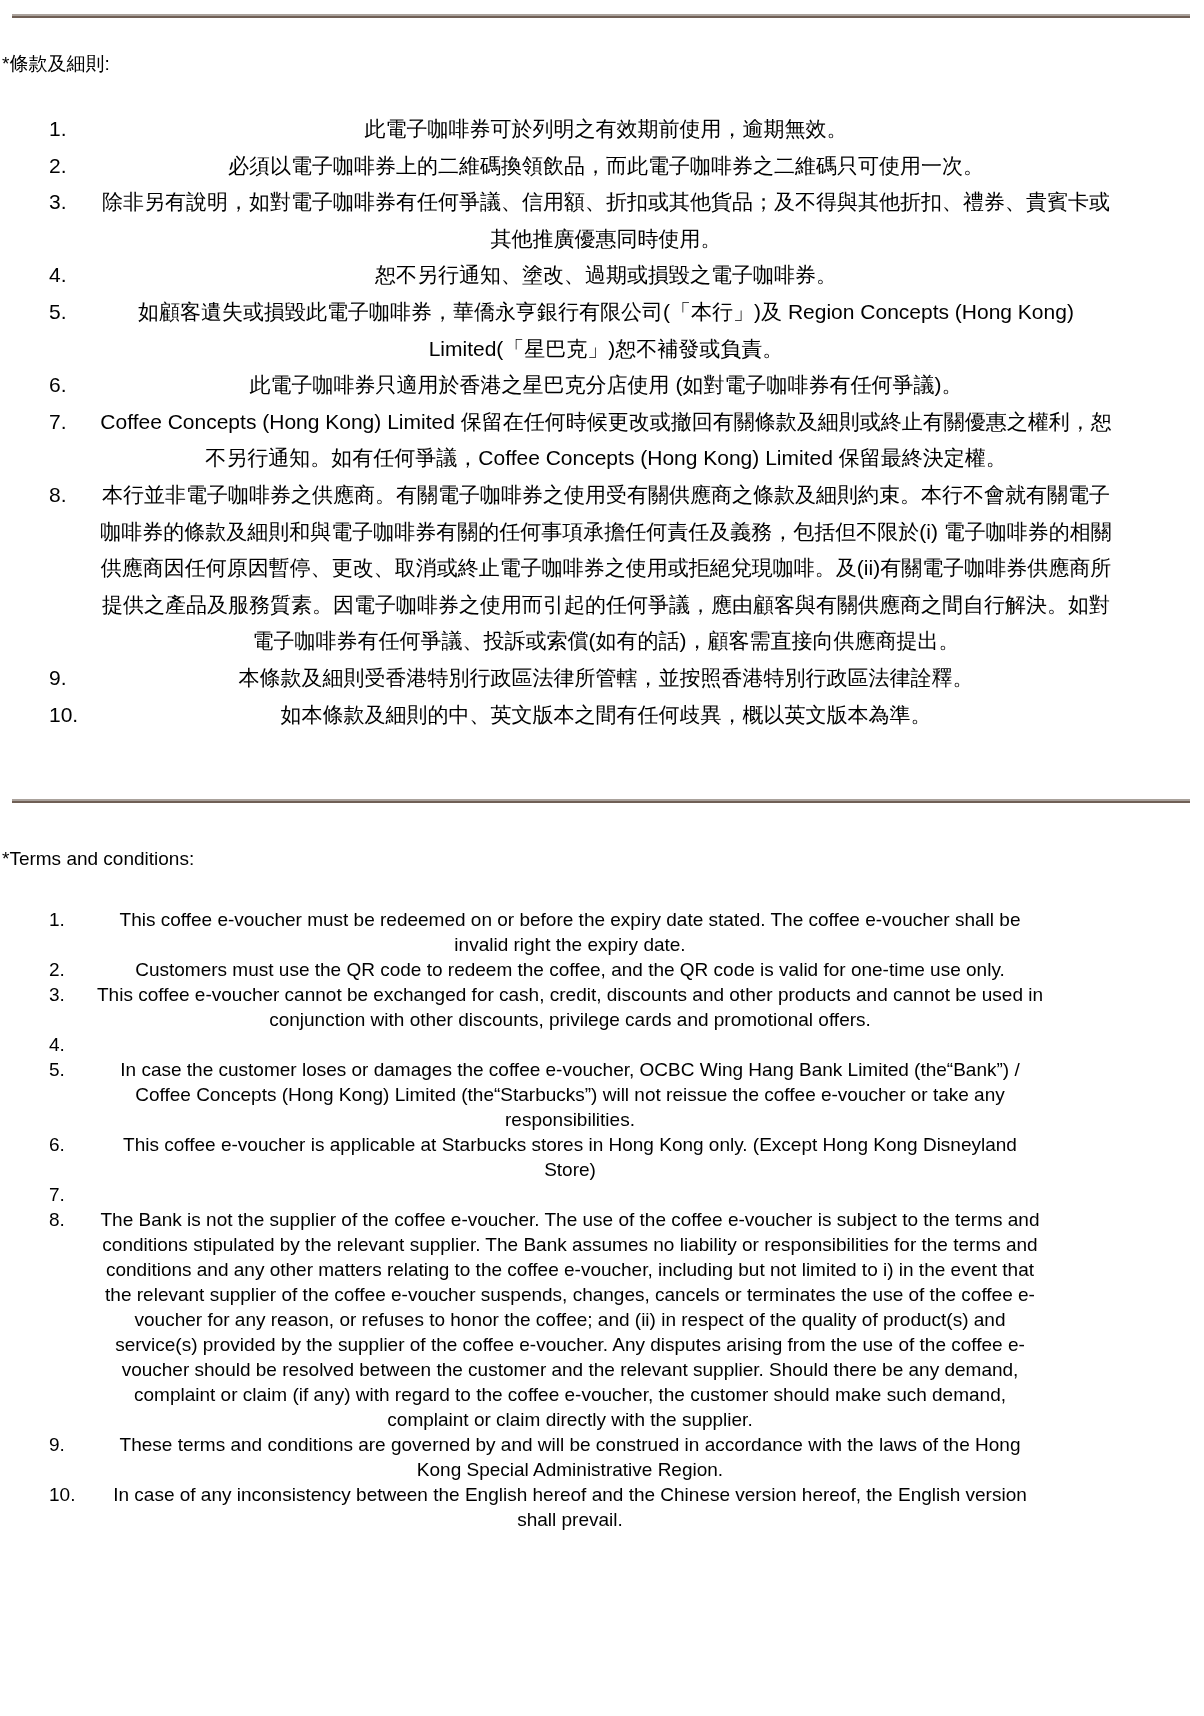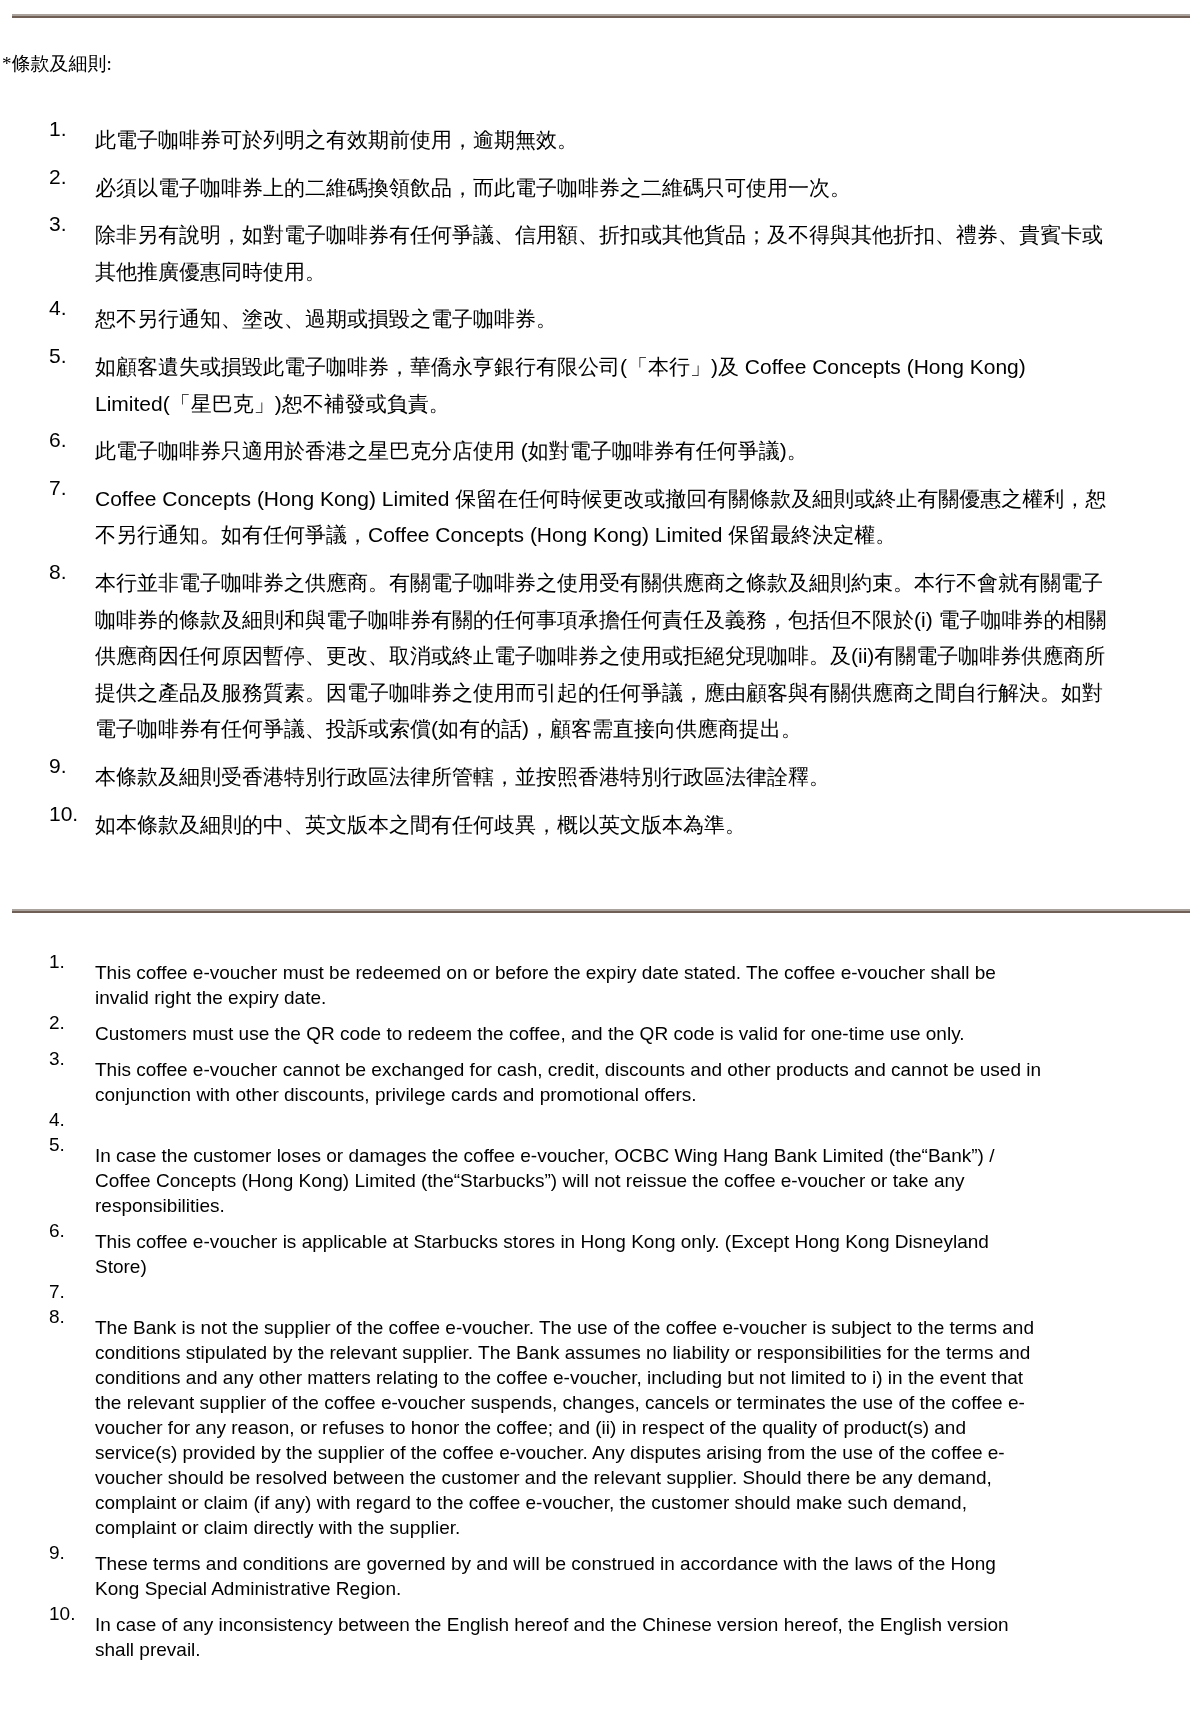--- a/index.html
+++ b/index.html
@@ -10,34 +10,34 @@
     overflow:hidden; position:relative;
   }
   .rule {
     height:4px; margin-left:12px; margin-right:14px;
     background:linear-gradient(to bottom, #aaa29c 0%, #aaa29c 45%, #6f5f55 45%, #6f5f55 100%);
   }
   .rule-top { margin-top:14px; }
   .rule-mid { margin-top:66px; }
   .heading {
     margin:34px 0 0 2px;
-    font-size:19px; font-weight:normal; line-height:24px;font-family:Liberation Serif, serif;
+    font-size:19px; font-weight:normal; line-height:24px;
   }
   .heading-en { margin-top:44px; }
   .tlist { margin:0; padding:0; }
   .list-zh { margin-top:35px; font-size:21px; line-height:36.6px; }
   .list-en { margin-top:36px; font-size:19px; line-height:25px; }
   .row {
     display:grid; grid-template-columns:46px 1fr;
     padding-left:49px;
   }
   .list-zh .row { padding-right:87px; }
   .list-en .row { padding-right:159px; }
   .num { text-align:left; }
-  .txt { text-align:left; word-wrap:break-word;margin-top:11px; }
+  .txt { text-align:center; word-wrap:break-word; }
 </style>
 </head>
 <body>
 
 <div>
 
   <div class="rule rule-top"></div>
 
   <div class="heading">*條款及細則:</div>
 
@@ -53,21 +53,21 @@
     <div class="row">
         <span class="num">3.</span>
         <span class="txt">除非另有說明，如對電子咖啡券有任何爭議、信用額、折扣或其他貨品；及不得與其他折扣、禮券、貴賓卡或其他推廣優惠同時使用。</span>
       </div>
     <div class="row">
         <span class="num">4.</span>
         <span class="txt">恕不另行通知、塗改、過期或損毀之電子咖啡券。</span>
       </div>
     <div class="row">
         <span class="num">5.</span>
-        <span class="txt">如顧客遺失或損毀此電子咖啡券，華僑永亨銀行有限公司(「本行」)及 Coffee Concepts (Hong Kong) Limited(「星巴克」)恕不補發或負責。</span>
+        <span class="txt">如顧客遺失或損毀此電子咖啡券，華僑永亨銀行有限公司(「本行」)及 Region Concepts (Hong Kong) Limited(「星巴克」)恕不補發或負責。</span>
       </div>
     <div class="row">
         <span class="num">6.</span>
         <span class="txt">此電子咖啡券只適用於香港之星巴克分店使用 (如對電子咖啡券有任何爭議)。</span>
       </div>
     <div class="row">
         <span class="num">7.</span>
         <span class="txt">Coffee Concepts (Hong Kong) Limited 保留在任何時候更改或撤回有關條款及細則或終止有關優惠之權利，恕不另行通知。如有任何爭議，Coffee Concepts (Hong Kong) Limited 保留最終決定權。</span>
       </div>
     <div class="row">
@@ -79,20 +79,21 @@
         <span class="txt">本條款及細則受香港特別行政區法律所管轄，並按照香港特別行政區法律詮釋。</span>
       </div>
     <div class="row">
         <span class="num">10.</span>
         <span class="txt">如本條款及細則的中、英文版本之間有任何歧異，概以英文版本為準。</span>
       </div>
   </div>
 
   <div class="rule rule-mid"></div>
 
+  <div class="heading heading-en">*Terms and conditions:</div>
 
   <div class="tlist list-en">
     <div class="row">
         <span class="num">1.</span>
         <span class="txt">This coffee e-voucher must be redeemed on or before the expiry date stated. The coffee e-voucher shall be invalid right the expiry date.</span>
       </div>
     <div class="row">
         <span class="num">2.</span>
         <span class="txt">Customers must use the QR code to redeem the coffee, and the QR code is valid for one-time use only.</span>
       </div>

